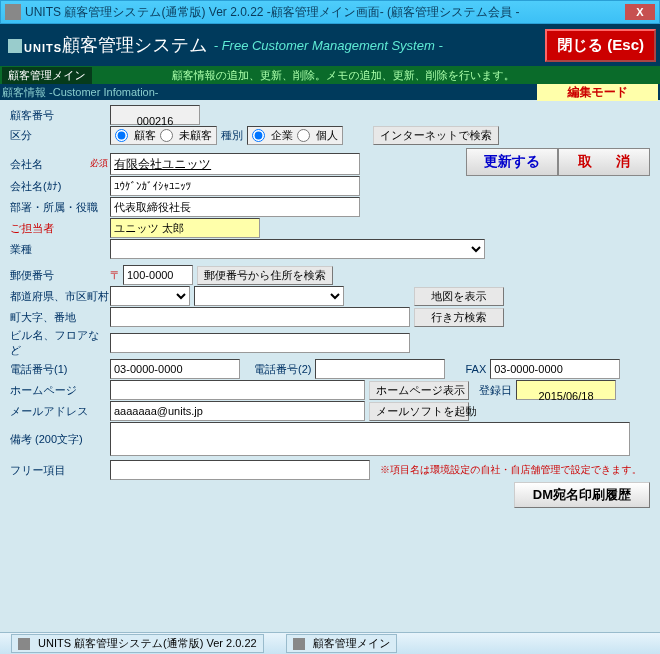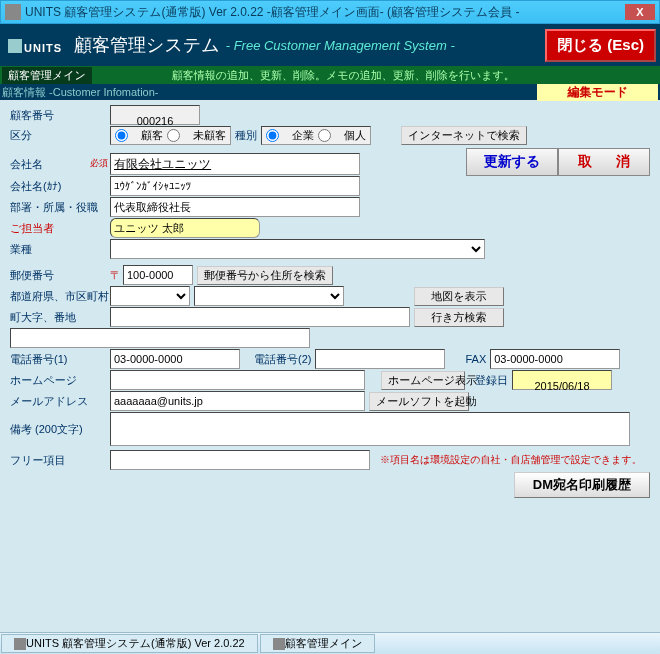--- a/index.html
+++ b/index.html
@@ -4,50 +4,50 @@
 <style>
 *{box-sizing:border-box;margin:0;padding:0;font-family:"MS PGothic","Meiryo",sans-serif;font-size:11px}
 body{background:#d4e8ef;width:660px;height:654px;position:relative;overflow:hidden}
 .titlebar{background:linear-gradient(#4ecdfb,#3cc0f5);height:24px;display:flex;align-items:center;padding:0 4px;color:#fff;border:1px solid #2a9fd6}
 .titlebar .icon{width:16px;height:16px;background:#888;margin-right:4px}
 .titlebar .ttl{flex:1;font-size:12px;color:#0a3a5a}
 .close-x{background:#c75050;color:#fff;width:30px;height:16px;text-align:center;line-height:16px;font-weight:bold}
 .header{background:#003a5c;height:42px;display:flex;align-items:center;padding:2px 4px 2px 8px}
 .brand{color:#fff;font-weight:bold;font-size:20px;letter-spacing:1px}
 .brand .robot{display:inline-block;width:14px;height:14px;background:#9cc;margin-right:2px;vertical-align:middle}
-.brand-sub{color:#fff;font-size:18px;margin-left:12px}
+.brand-sub{color:#fff;font-size:18px;margin-left:0}
 .brand-eng{color:#5eead4;font-size:13px;margin-left:6px;font-style:italic}
 .close-btn{margin-left:auto;background:#c00;color:#fff;border:2px outset #f66;padding:5px 10px;font-size:15px;font-weight:bold}
 .subheader{background:#0a6b2a;color:#fff;height:18px;display:flex;align-items:center;padding:0 2px}
 .subheader .mn{background:#063b1b;padding:1px 6px}
 .subheader .desc{margin-left:80px;color:#afa}
 .section-bar{background:#003a5c;color:#8cc;height:16px;display:flex;align-items:center;padding:0 2px;font-size:10px}
 .section-bar .mode{margin-left:auto;background:#ffffaa;color:#c00;padding:0 30px;font-weight:bold;font-size:12px}
 .row{display:flex;align-items:center;margin:1px 0;min-height:19px}
 .lbl{color:#036;width:100px;flex-shrink:0}
 .lbl.red{color:#c00}
 .req{color:#c00;font-size:9px;margin-left:auto;margin-right:2px}
 .rdo-group{background:#f0f0f0;border:1px inset #999;padding:1px 4px;display:flex;gap:4px}
-.rdo-group label{display:flex;align-items:center;gap:13px}
+.rdo-group label{display:flex;align-items:center;gap:6px}
 .fld{border:1px inset #999;background:#fff;height:18px;padding:9px 3px}
 .fld.yel{background:#ffffaa}
 .fld.ro{background:#f0f0f0;text-align:center}
 select.fld{height:20px}
 .btn{background:#e8e8e8;border:1px outset #ccc;padding:1px 6px;height:19px;cursor:pointer;white-space:nowrap}
 .big-btn{background:linear-gradient(#f8f8f8,#d8d8d8);border:1px solid #888;width:92px;height:28px;font-size:14px;font-weight:bold;margin-bottom:6px}
 .big-btn.upd{color:#00c}
 .big-btn.cancel{color:#c00;letter-spacing:10px;padding-left:10px}
 .side-btns{position:absolute;right:10px;top:148px;display:flex;flex-direction:row}
 .chks{display:flex;gap:8px}
 .chks label{display:flex;align-items:center;gap:2px;color:#c00;font-weight:bold}
 .note{color:#c00;font-size:10px}
 .hint{color:#036;font-size:10px;line-height:1.2}
 .long-btn{background:linear-gradient(#fff,#ddd);border:1px outset #ccc;padding:3px 18px;font-size:13px;font-weight:bold;color:#000}
 .taskbar{position:absolute;bottom:0;left:0;right:0;background:linear-gradient(#e8f4fb,#c8e4f3);height:22px;display:flex;align-items:center;border-top:1px solid #9bc}
-.taskbar .tb-item{border:1px solid #9bc;padding:1px 12px;margin:1px;background:#d8ecf6;display:flex;align-items:center;gap:0}
+.taskbar .tb-item{border:1px solid #9bc;padding:1px 6px;margin:11px;background:#d8ecf6;display:flex;align-items:center;gap:8px}
 .taskbar .ic{width:12px;height:12px;background:#888}
 .content-pad{padding:4px 10px 4px 10px}
 textarea.fld{resize:none;height:34px}
 </style>
 </head>
 <body>
 
 <div class="titlebar">
   <span class="icon"></span>
   <span class="ttl">UNITS 顧客管理システム(通常版)  Ver 2.0.22 -顧客管理メイン画面- (顧客管理システム会員 -</span>
@@ -122,21 +122,21 @@
   <input class="fld" style="width: 250px;" value="ﾕｳｹﾞﾝｶﾞｲｼｬﾕﾆｯﾂ">
 </div>
 
 <div class="row">
   <span class="lbl">部署・所属・役職</span>
   <input class="fld" style="width: 250px;" value="代表取締役社長">
 </div>
 
 <div class="row">
   <span class="lbl red">ご担当者</span>
-  <input class="fld yel" style="width: 150px; border-radius: 6px;" value="ユニッツ 太郎">
+  <input class="fld yel" style="width: 150px;" value="ユニッツ 太郎">
 </div>
 
 <div class="row">
   <span class="lbl">業種</span>
   <select class="fld" style="width:375px"><option></option></select>
 </div>
 
 <div class="row" style="margin-top:6px">
   <span class="lbl">郵便番号</span>
   <span style="color:#c00;margin-right:2px">〒</span>
@@ -151,36 +151,37 @@
   <button class="btn" style="margin-left:70px;width:90px">地図を表示</button>
 </div>
 
 <div class="row">
   <span class="lbl">町大字、番地</span>
   <input class="fld" style="width: 300px;">
   <button class="btn" style="margin-left:4px;width:90px">行き方検索</button>
 </div>
 
 <div class="row">
+  <span class="lbl">ビル名、フロアなど</span>
   <input class="fld" style="width: 300px;">
 </div>
 
 <div class="row">
   <span class="lbl">電話番号(1)</span>
   <input class="fld" style="width: 130px;" value="03-0000-0000">
   <span style="color:#036;margin:0 4px 0 14px">電話番号(2)</span>
   <input class="fld" style="width: 130px;">
   <span style="color:#036;margin:0 4px 0 20px">FAX</span>
   <input class="fld" style="width: 130px;" value="03-0000-0000">
 </div>
 
 <div class="row">
   <span class="lbl">ホームページ</span>
   <input class="fld" style="width: 255px;">
-  <button class="btn" style="margin-left:16px;width:84px">ホームページ表示</button>
+  <button class="btn" style="margin-left:4px;width:100px">ホームページ表示</button>
   <span style="color:#036;margin:0 4px 0 10px">登録日</span>
   <span class="fld yel" style="width:100px;text-align:center">2015/06/18</span>
 </div>
 
 <div class="row">
   <span class="lbl">メールアドレス</span>
   <input class="fld" style="width: 255px;" value="aaaaaaa@units.jp">
   <button class="btn" style="margin-left:4px;width:100px">メールソフトを起動</button>
 </div>
 

